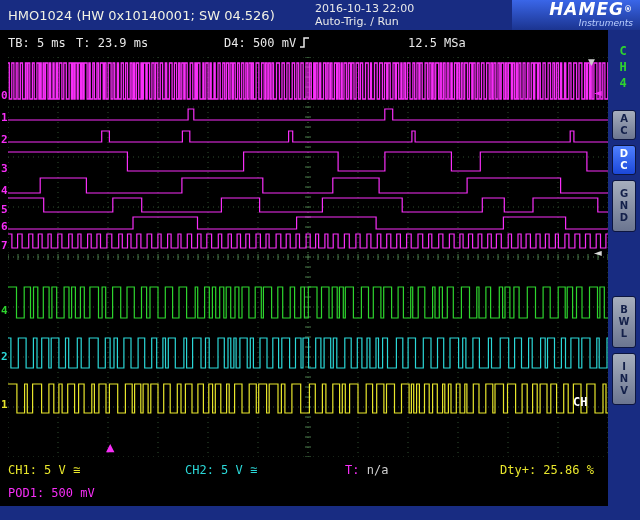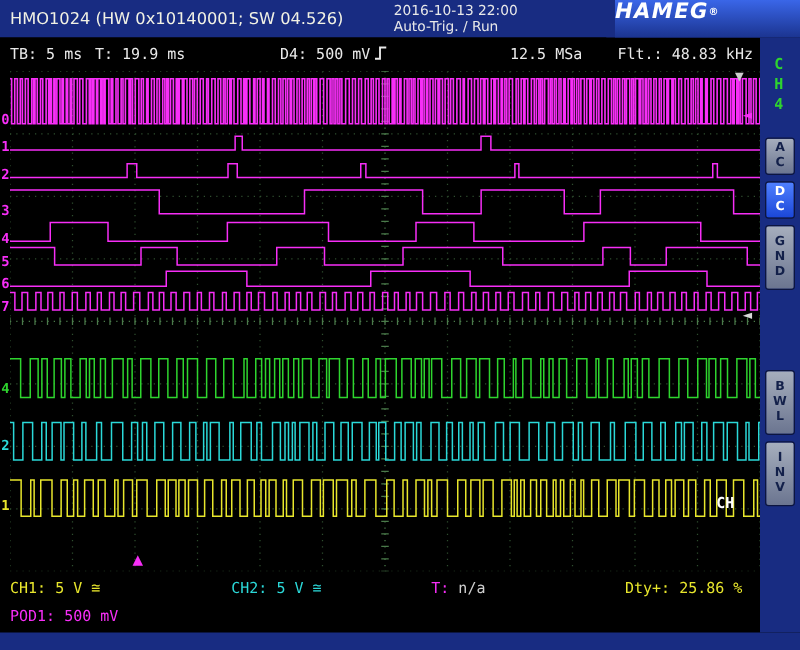--- a/index.html
+++ b/index.html
@@ -4,21 +4,21 @@
 <style>
   *{margin:0;padding:0;box-sizing:border-box;}
   body{background:#222;font-family:"DejaVu Sans",sans-serif;}
   .screen{position:relative;width:640px;height:520px;background:#000;overflow:hidden;}
 
   
   .header{position:absolute;left:0;top:0;width:640px;height:30px;background:#182c82;}
   .device-title{position:absolute;left:8px;top:8px;font-size:13px;color:#f2f2e4;white-space:pre;}
   .hdr-datetime{position:absolute;left:315px;top:2px;font-size:11px;color:#e9e9e9;white-space:pre;text-align:center;}
   .hdr-status{position:absolute;left:315px;top:15px;font-size:11px;color:#e9e9e9;white-space:pre;}
-  .logo{position:absolute;right:0;top:0;width:148px;height:30px;background:linear-gradient(180deg,#3a66e8,#1b3490);padding:1px 7px 0 0;}
+  .logo{position:absolute;right:0;top:0;width:128px;height:30px;background:linear-gradient(180deg,#3a66e8,#1b3490);padding:1px 7px 0 0;text-align:right;}
   .logo-main{font-style:italic;font-weight:bold;font-size:17px;line-height:17px;color:#fff;letter-spacing:1px;}
   .logo-reg{font-size:8px;vertical-align:top;}
   .logo-sub{font-style:italic;font-size:9px;line-height:10px;color:#bcd0ff;}
 
   
   .statusbar{position:absolute;left:0;top:30px;width:485px;height:27px;background:#000;font-family:"DejaVu Sans Mono",monospace;font-size:12px;}
   .statusbar .sb{position:absolute;top:6px;color:#e9e9e9;white-space:pre;}
   .sb-tb{left:8px;}
   .sb-t{left:76px;}
   .sb-d4{left:224px;color:#f72ef7;}
@@ -65,31 +65,31 @@
 <body>
 
 <div class="screen">
 
   <div class="header">
     <span class="device-title">HMO1024 (HW 0x10140001; SW 04.526)</span>
     <span class="hdr-datetime">2016-10-13 22:00</span>
     <span class="hdr-status">Auto-Trig. / Run</span>
     <div class="logo">
       <div class="logo-main"><span>HAMEG</span><span class="logo-reg">®</span></div>
+      <div class="logo-sub">Instruments</div>
     </div>
   </div>
 
   <div class="statusbar">
     <span class="sb sb-tb">TB: 5 ms</span>
-    <span class="sb sb-t">T: 19.9 ms</span>
+    <span class="sb sb-t">T: 23.9 ms</span>
     <span class="sb sb-d4"><span>D4: 500 mV</span><svg class="edge-icon" width="11" height="13" viewBox="0 0 11 13">
           <path d="M1 11 H5 V2 H10" fill="none" stroke="currentColor" stroke-width="1.5"></path>
         </svg></span>
     <span class="sb sb-msa">12.5 MSa</span>
-    <span class="sb sb-flt">Flt.: 48.83 kHz</span>
   </div>
 
   <div class="scope" id="scope">
     <svg id="scope-svg" width="600" height="400">
         <line x1="0" y1="0" x2="0" y2="400" stroke="#2e4d2e" stroke-width="1" stroke-dasharray="1 4"></line>
         <line x1="50" y1="0" x2="50" y2="400" stroke="#2e4d2e" stroke-width="1" stroke-dasharray="1 4"></line>
         <line x1="100" y1="0" x2="100" y2="400" stroke="#2e4d2e" stroke-width="1" stroke-dasharray="1 4"></line>
         <line x1="150" y1="0" x2="150" y2="400" stroke="#2e4d2e" stroke-width="1" stroke-dasharray="1 4"></line>
         <line x1="200" y1="0" x2="200" y2="400" stroke="#2e4d2e" stroke-width="1" stroke-dasharray="1 4"></line>
         <line x1="250" y1="0" x2="250" y2="400" stroke="#2e4d2e" stroke-width="1" stroke-dasharray="1 4"></line>

